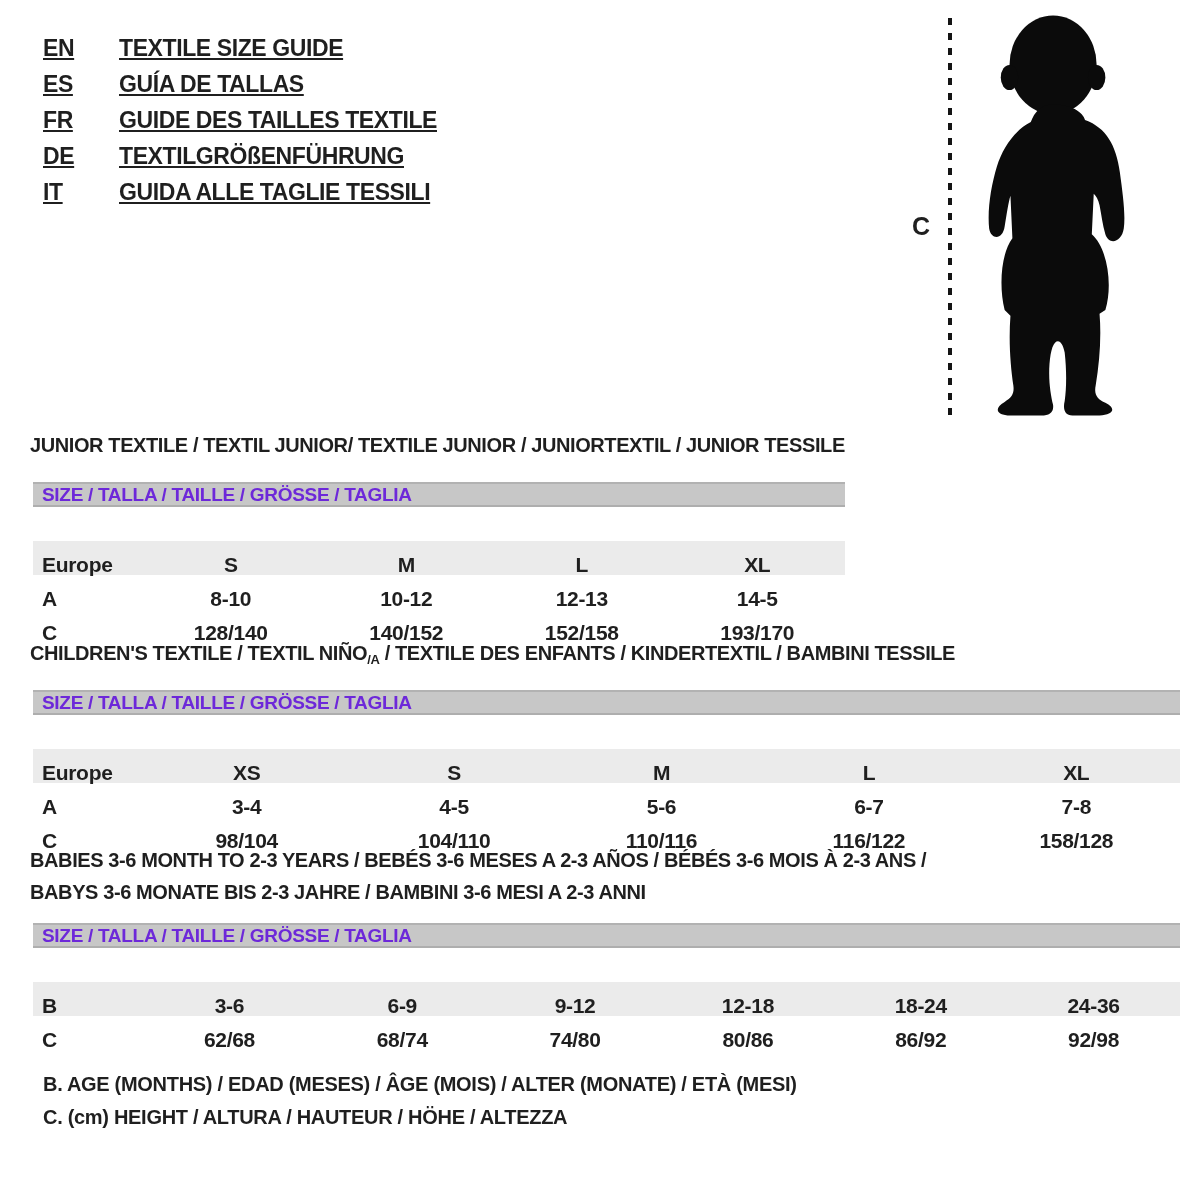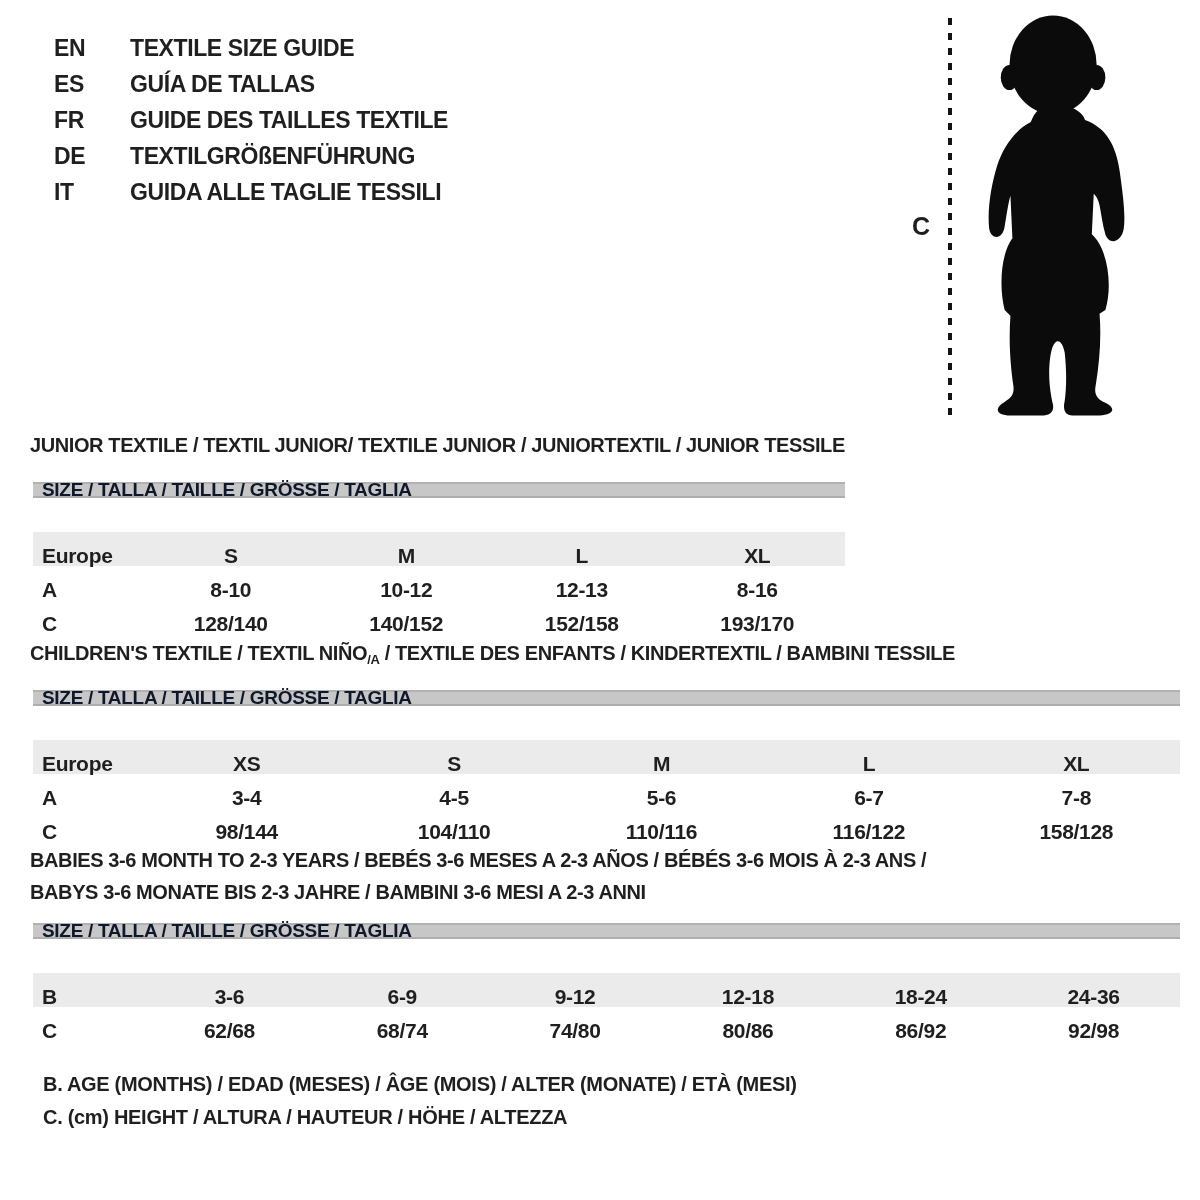--- a/index.html
+++ b/index.html
@@ -1,41 +1,41 @@
 <!DOCTYPE html>
 <html><head>
 <meta charset="utf-8">
 <style>
   html,body{margin:0;padding:0;background:#ffffff;}
   body{width:1200px;height:1200px;font-family:"Liberation Sans",sans-serif;color:#1f1f1f;}
   .page{position:relative;width:1200px;height:1200px;background:#ffffff;overflow:hidden;}
 
   
-  .lang{position:absolute;top:30px;left:54px;}
+  .lang{position:absolute;top:30px;left:43px;text-decoration:underline;}
   .lang-row{display:flex;height:36px;align-items:center;font-size:23px;font-weight:700;letter-spacing:-0.4px;}
   .lang-code{width:76px;flex:0 0 76px;}
   .lang-label{white-space:nowrap;}
 
   
   .measure-line{position:absolute;left:948px;top:18px;width:4px;height:398px;
     background:repeating-linear-gradient(to bottom,#141414 0 7px,transparent 7px 15px);}
   .measure-label{position:absolute;left:912px;top:212px;font-size:25px;font-weight:700;}
   .baby-svg{position:absolute;left:963px;top:8px;}
 
   
   .sec-title{position:absolute;left:30px;font-size:20px;font-weight:700;letter-spacing:-0.4px;white-space:nowrap;}
   .sec-title .sub{font-size:13px;vertical-align:-4px;letter-spacing:-0.3px;}
   .sec-title.two-line{line-height:32px;}
 
   
   .tbl{position:absolute;left:33px;}
   .w-junior{width:812px;}
   .w-full{width:1147px;}
-  .size-bar{height:16px;background:#c7c7c7;display:flex;align-items:center;padding-left:9px;
-    font-size:19px;font-weight:700;color:#0f172a;letter-spacing:-0.3px;
+  .size-bar{height:25px;background:#c7c7c7;display:flex;align-items:center;padding-left:9px;
+    font-size:19px;font-weight:700;color:#6d28d9;letter-spacing:-0.3px;
     box-shadow:inset 0 2px 0 #b2b2b2, inset 0 -2px 0 #aeaeae;box-sizing:border-box;}
   .grid-row{display:grid;height:34px;align-items:center;font-size:21px;font-weight:700;letter-spacing:-0.3px;}
   .cols-5{grid-template-columns:110px repeat(4,1fr);}
   .cols-6{grid-template-columns:110px repeat(5,1fr);}
   .cols-7{grid-template-columns:110px repeat(6,1fr);}
   .grid-row > div{text-align:center;margin-top:46px;}
   .grid-row > div.lbl{text-align:left;padding-left:9px;}
   .row-alt{background:#ebebeb;}
   .row-head{font-weight:700;}
 
@@ -120,21 +120,21 @@
       <div>S</div>
       <div>M</div>
       <div>L</div>
       <div>XL</div>
     </div>
     <div class="grid-row cols-5 row-alt">
       <div class="lbl">A</div>
       <div>8-10</div>
       <div>10-12</div>
       <div>12-13</div>
-      <div>8-16</div>
+      <div>14-5</div>
     </div>
     <div class="grid-row cols-5">
       <div class="lbl">C</div>
       <div>128/140</div>
       <div>140/152</div>
       <div>152/158</div>
       <div>193/170</div>
     </div>
   </div>
 
@@ -152,21 +152,21 @@
     <div class="grid-row cols-6 row-alt">
       <div class="lbl">A</div>
       <div>3-4</div>
       <div>4-5</div>
       <div>5-6</div>
       <div>6-7</div>
       <div>7-8</div>
     </div>
     <div class="grid-row cols-6">
       <div class="lbl">C</div>
-      <div>98/144</div>
+      <div>98/104</div>
       <div>104/110</div>
       <div>110/116</div>
       <div>116/122</div>
       <div>158/128</div>
     </div>
   </div>
 
   <div class="sec-title two-line" style="top:844px;">
     <div>BABIES 3-6 MONTH TO 2-3 YEARS / BEBÉS 3-6 MESES A 2-3 AÑOS / BÉBÉS 3-6 MOIS À 2-3 ANS /</div>
     <div>BABYS 3-6 MONATE BIS 2-3 JAHRE / BAMBINI 3-6 MESI A 2-3 ANNI</div>

